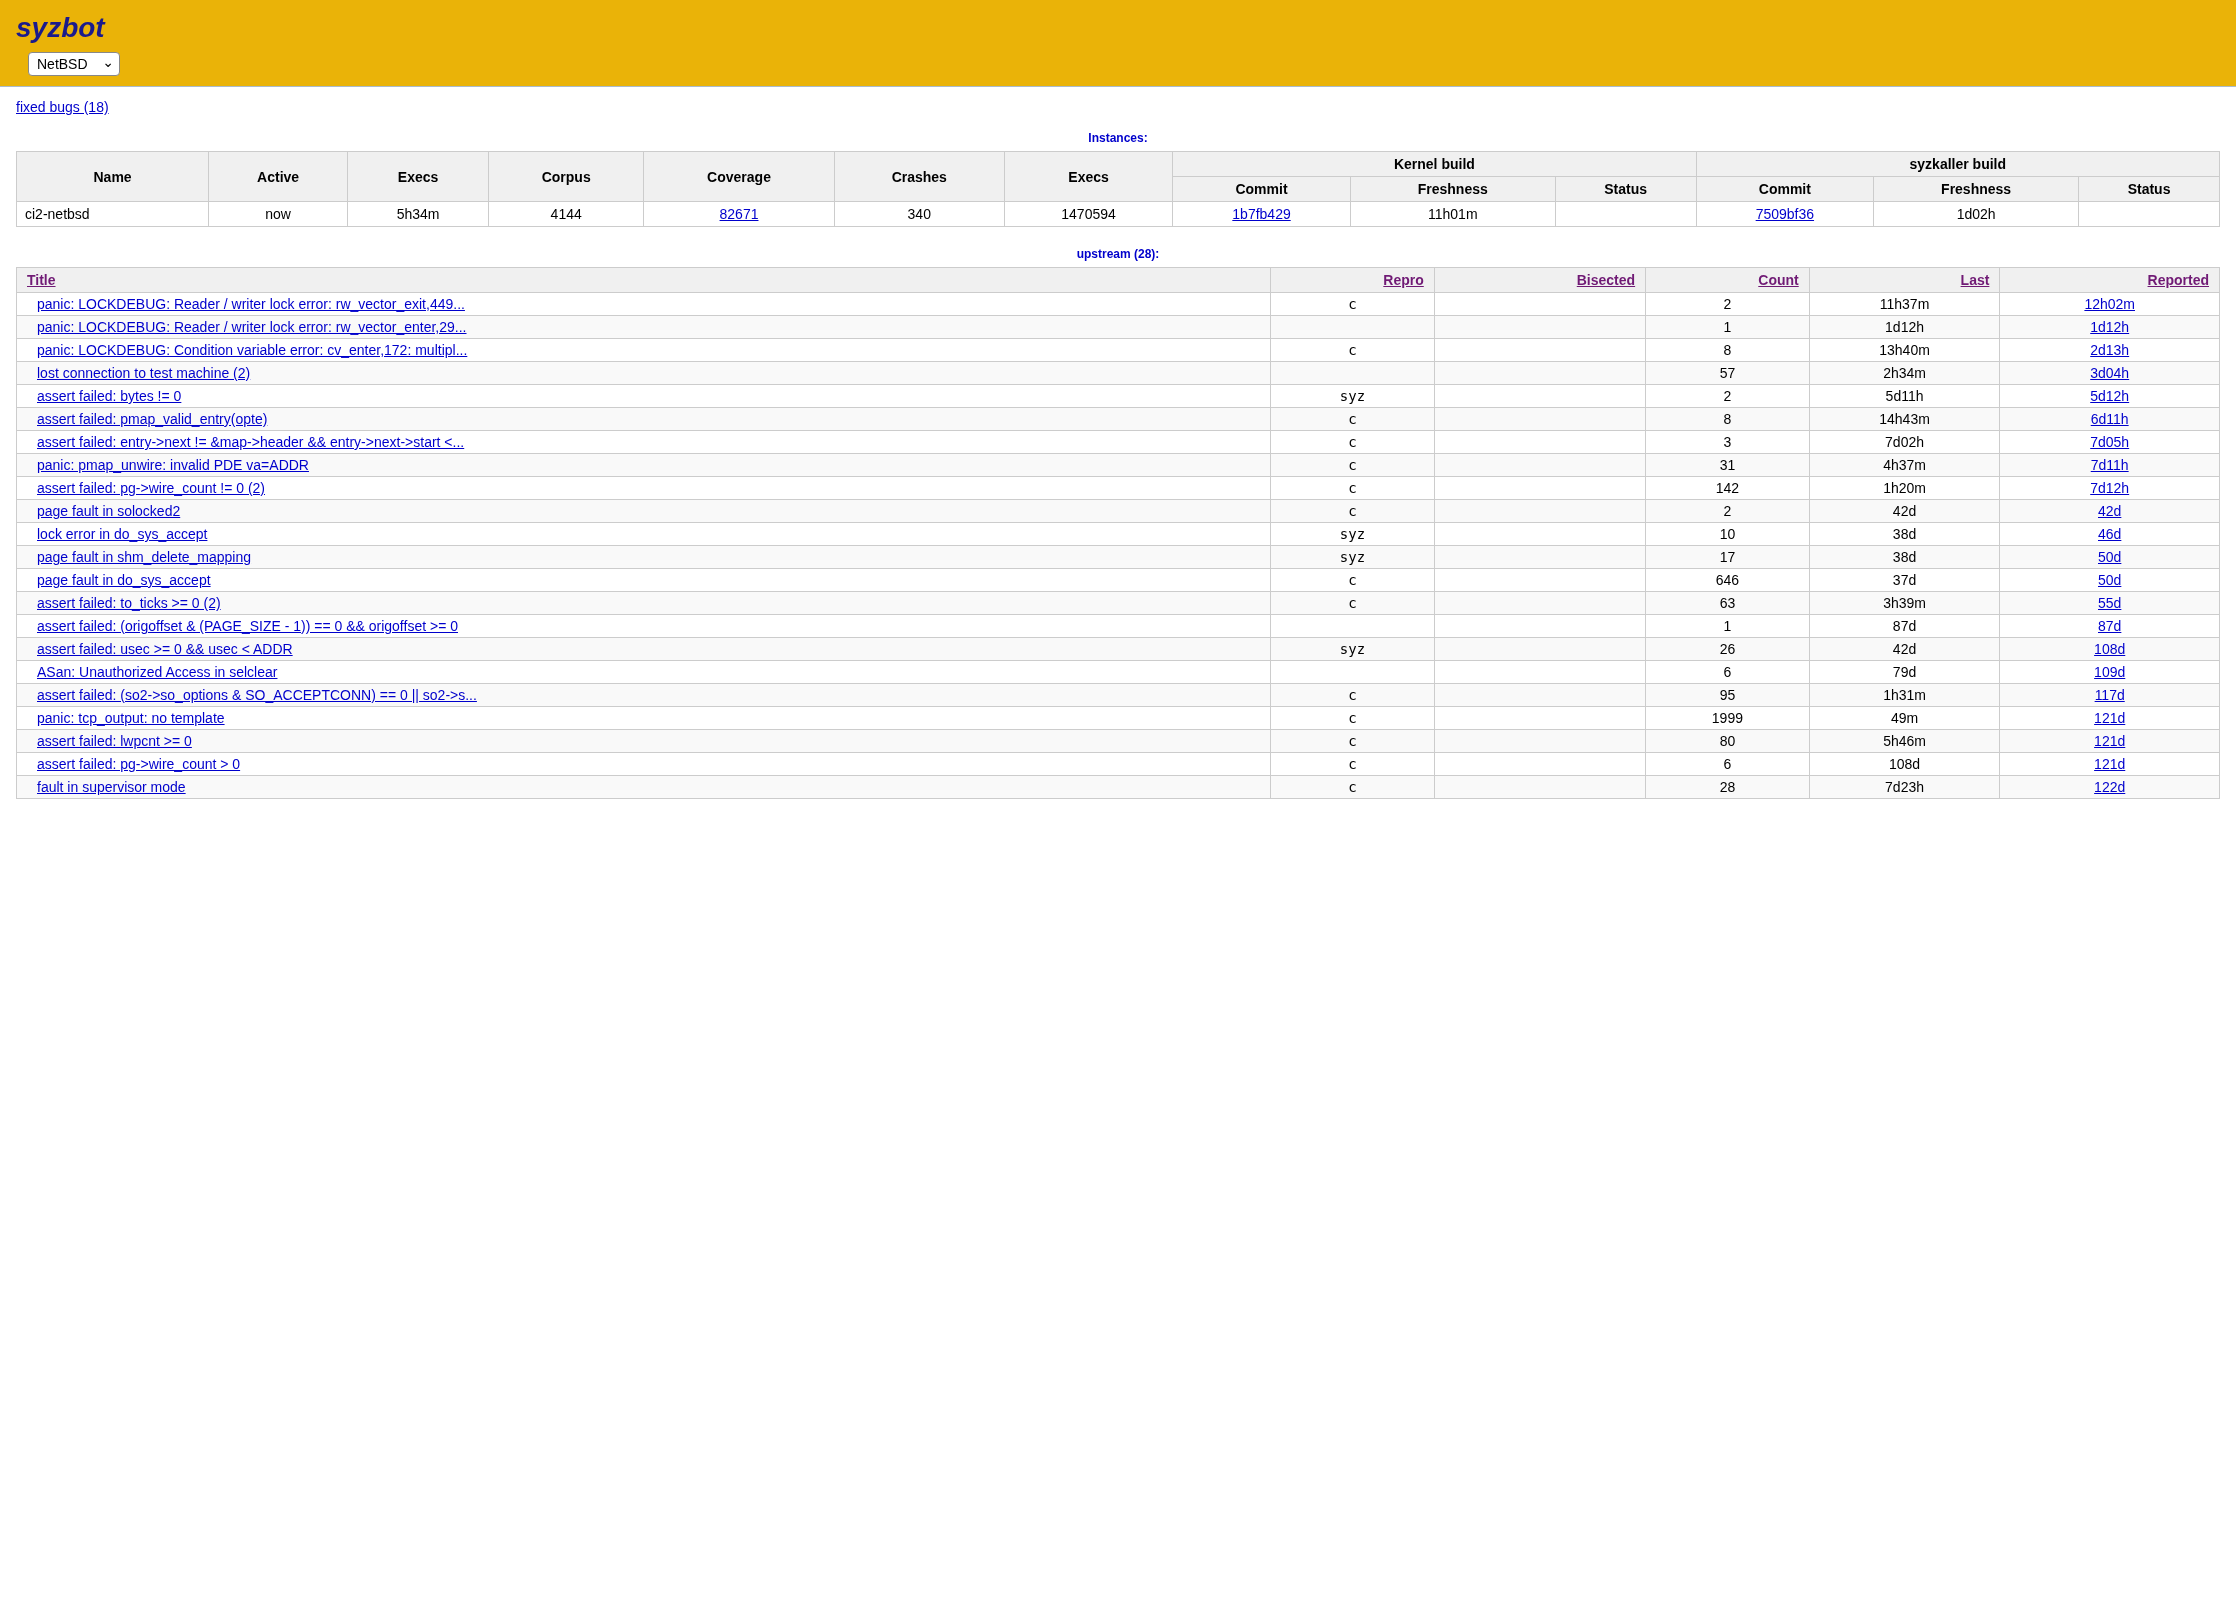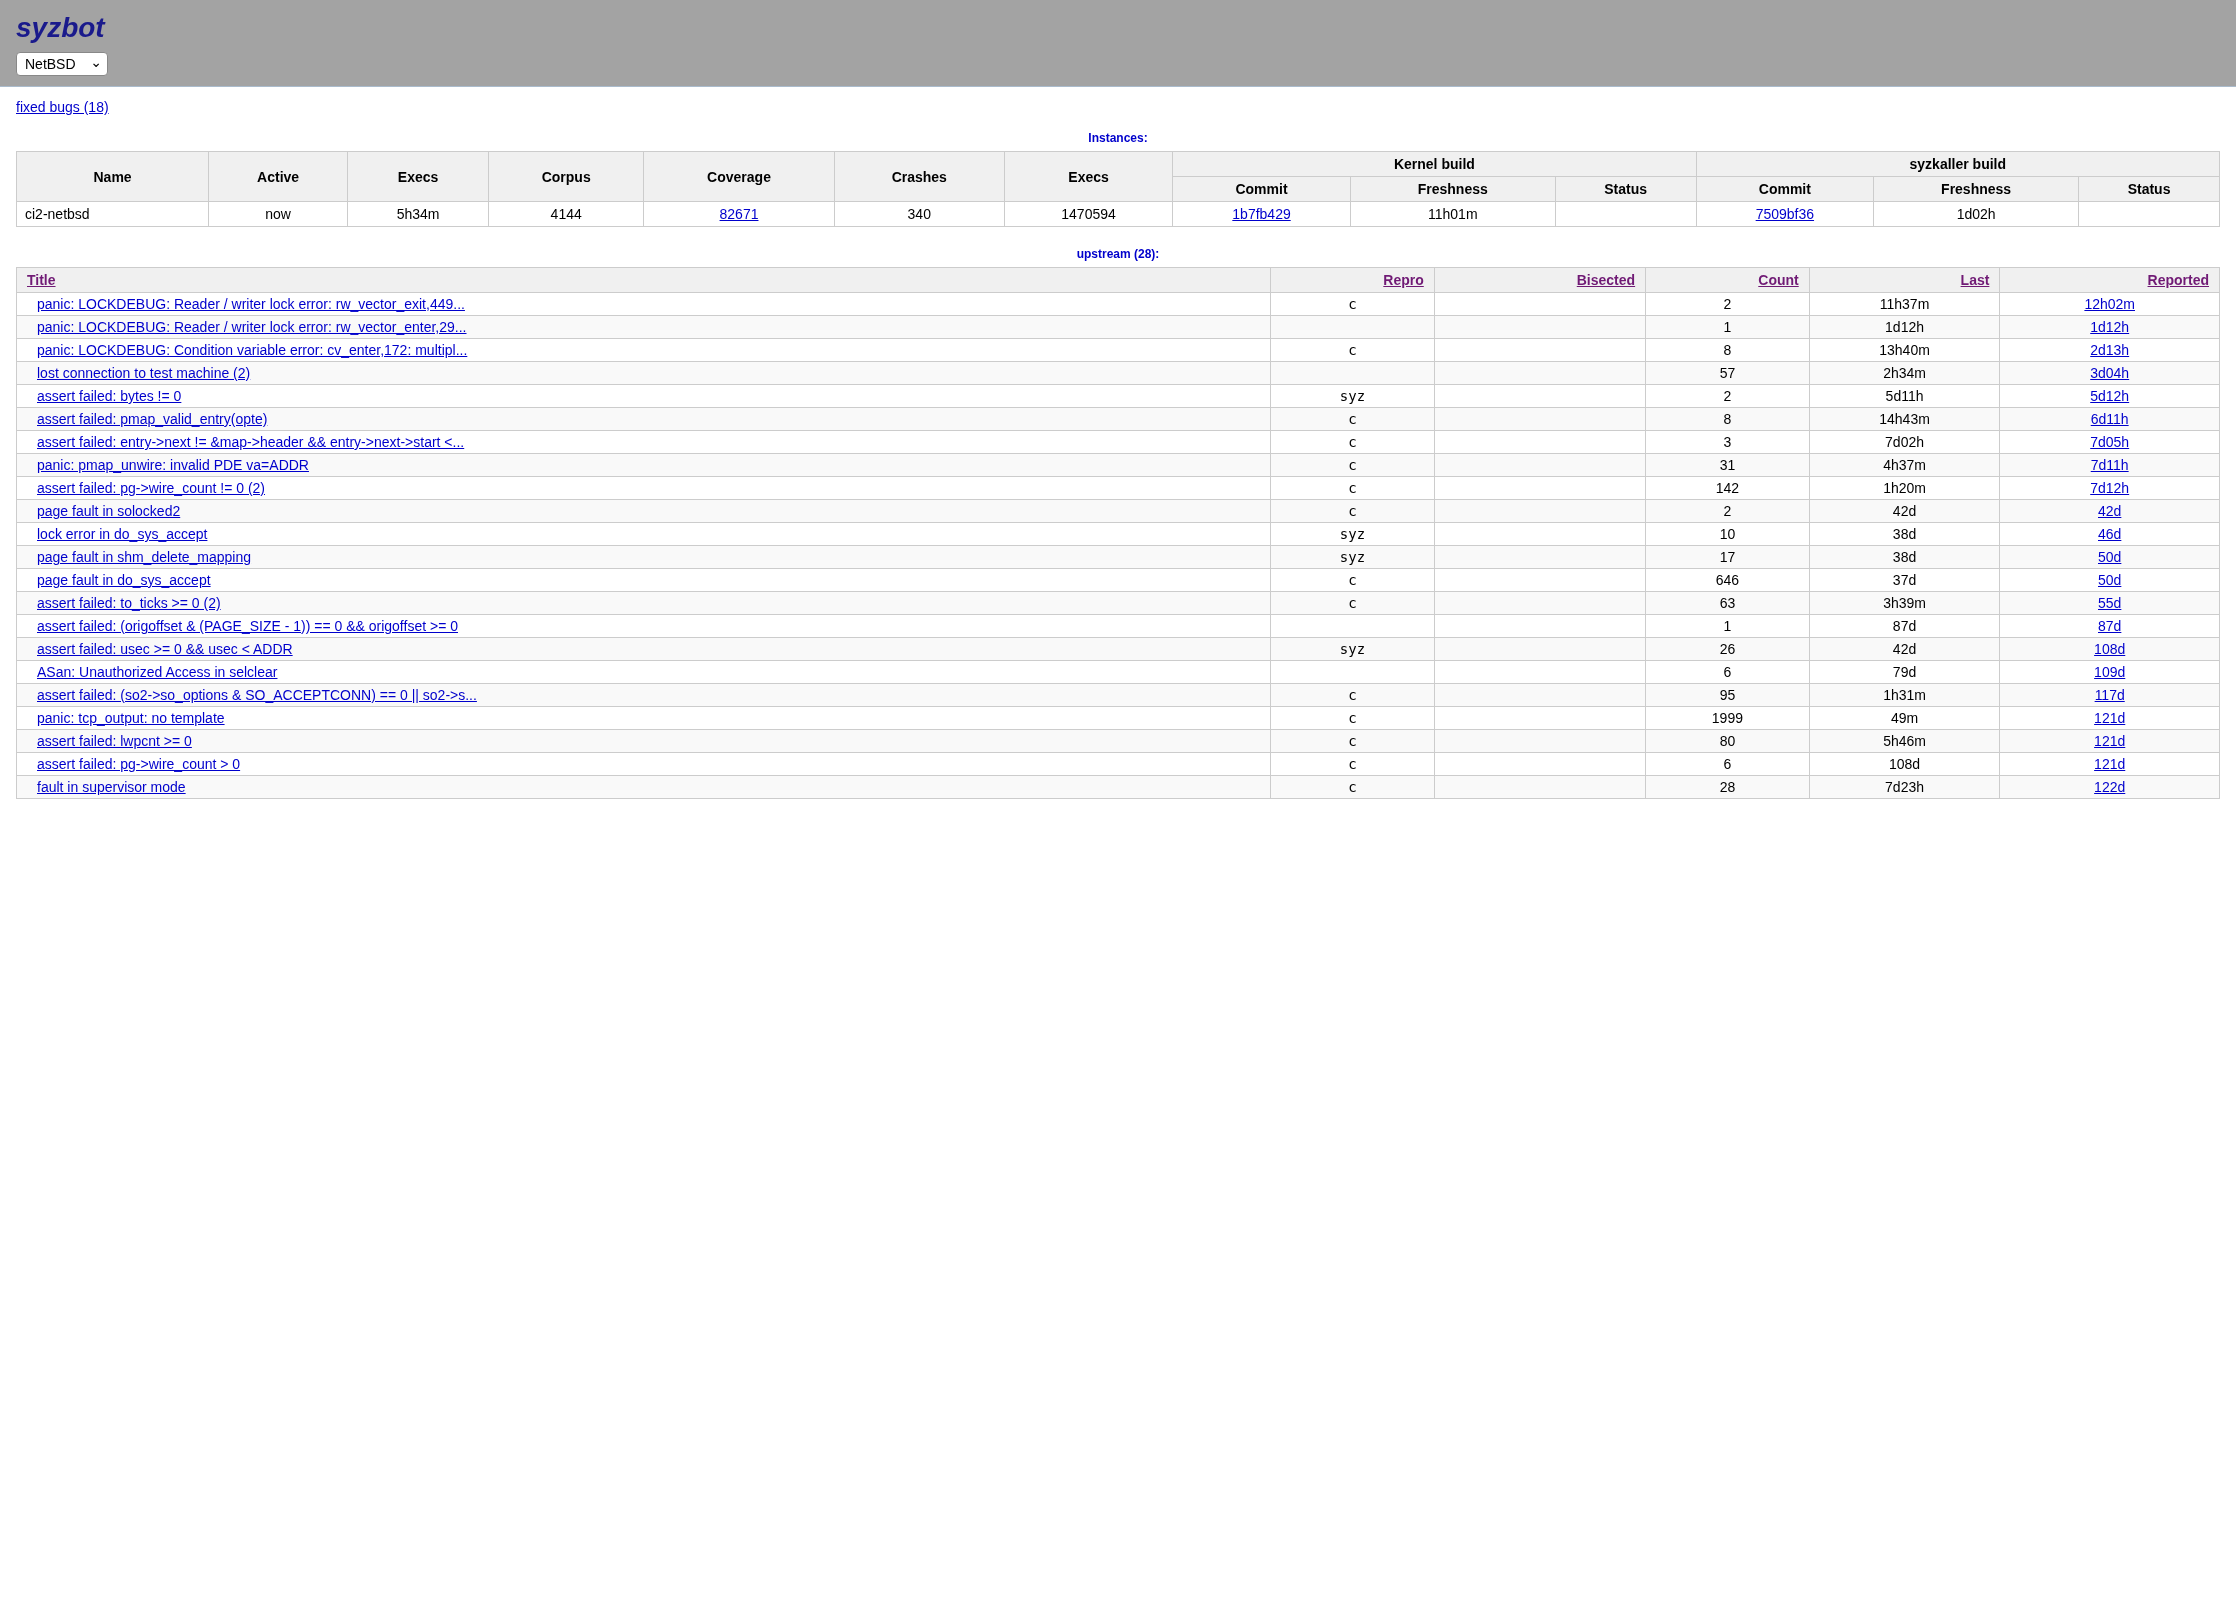--- a/index.html
+++ b/index.html
@@ -3,21 +3,21 @@
   <meta charset="utf-8">
   <style>
     * { box-sizing: border-box; margin: 0; padding: 0; }
     body {
       font-family: Arial, sans-serif;
       font-size: 14px;
       background: #fff;
       color: #000;
     }
     .header {
-      background: #a3a3a3;
+      background: #eab308;
       padding: 12px 16px 10px 16px;
       border-bottom: 1px solid #aabbcc;
     }
     .header h1 {
       font-size: 28px;
       font-weight: bold;
       color: #1a1a8c;
       font-style: italic;
       margin-bottom: 8px;
     }
@@ -27,20 +27,21 @@
     }
     .select-wrapper select {
       appearance: none;
       -webkit-appearance: none;
       background: #fff;
       border: 1px solid #888;
       border-radius: 4px;
       padding: 3px 24px 3px 8px;
       font-size: 14px;
       cursor: pointer;
+      margin-left: 12px;
     }
     .select-wrapper::after {
       content: '⌄';
       position: absolute;
       right: 6px;
       top: 2px;
       pointer-events: none;
       font-size: 14px;
     }
     .main-content {

